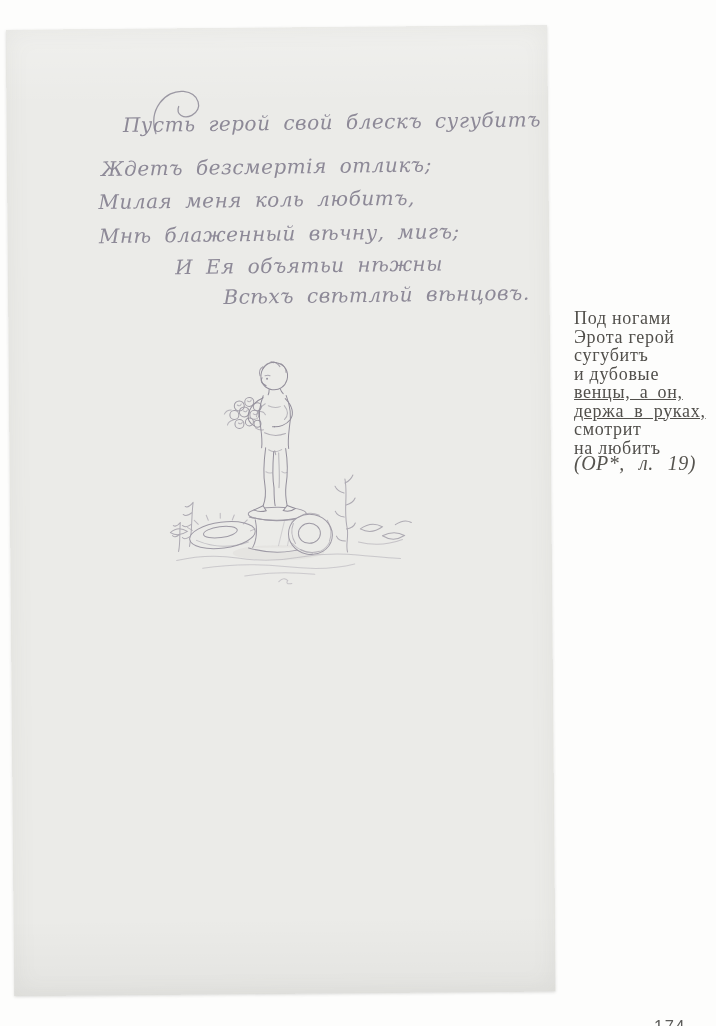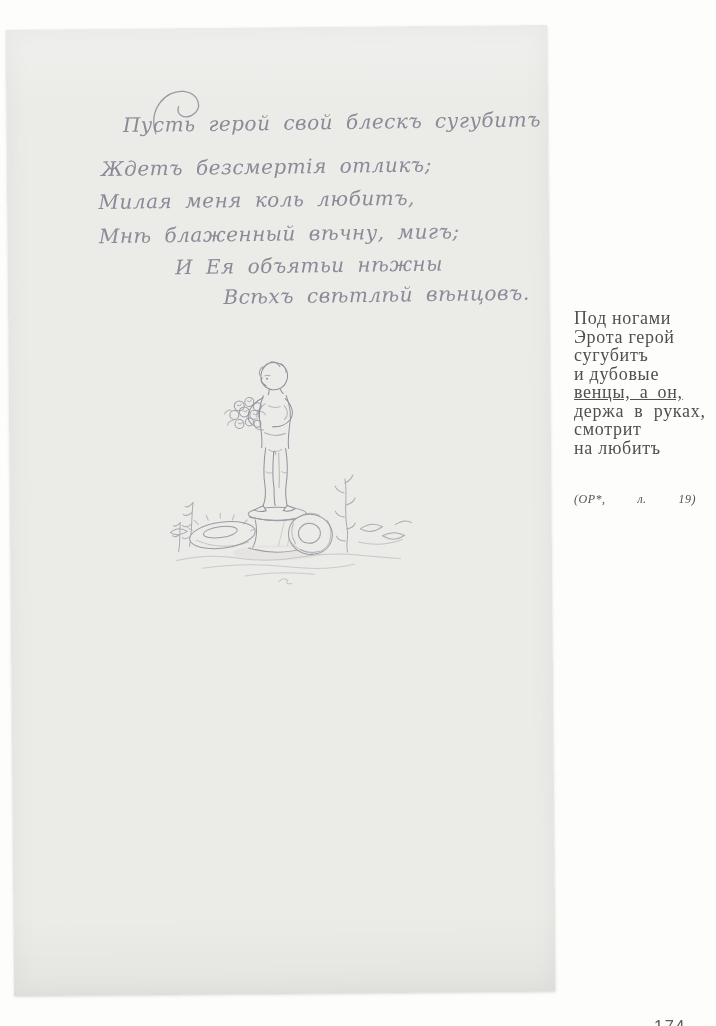--- a/index.html
+++ b/index.html
@@ -31,25 +31,25 @@
   .pl6{left:215px;top:256px;}
   .flourish{position:absolute;left:143px;top:57px;}
   .sketch{position:absolute;left:152px;top:326px;}
   
   .caption{
     position:absolute;left:574px;top:309px;width:130px;
     font-size:18px;line-height:18.5px;letter-spacing:.7px;color:#514f4b;
   }
   .caption-line{white-space:nowrap;}
   .caption-line:nth-child(5){word-spacing:4px;text-decoration:underline;}
-  .caption-line:nth-child(6){word-spacing:5px;}
+  .caption-line:nth-child(6){word-spacing:5px;text-decoration:underline;}
   .reference{
     position:absolute;left:574px;top:452px;width:122px;
     display:flex;justify-content:space-between;
-    font-style:italic;font-size:12px;color:#56544f;letter-spacing:.5px;margin-top:40px;
+    font-style:italic;font-size:20px;color:#56544f;letter-spacing:.5px;
   }
   .page-number{
     position:absolute;left:654px;top:1017px;
     font-family:"Liberation Sans", sans-serif;
     font-size:16.5px;letter-spacing:1.5px;color:#5c5c5a;
   }
   svg{display:block;}
 </style>
 </head>
 <body>

